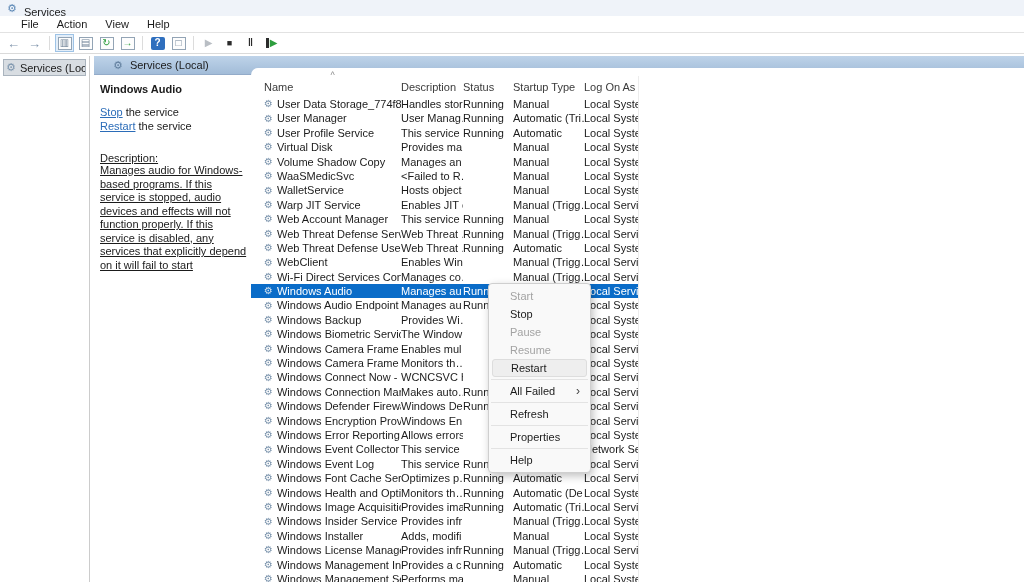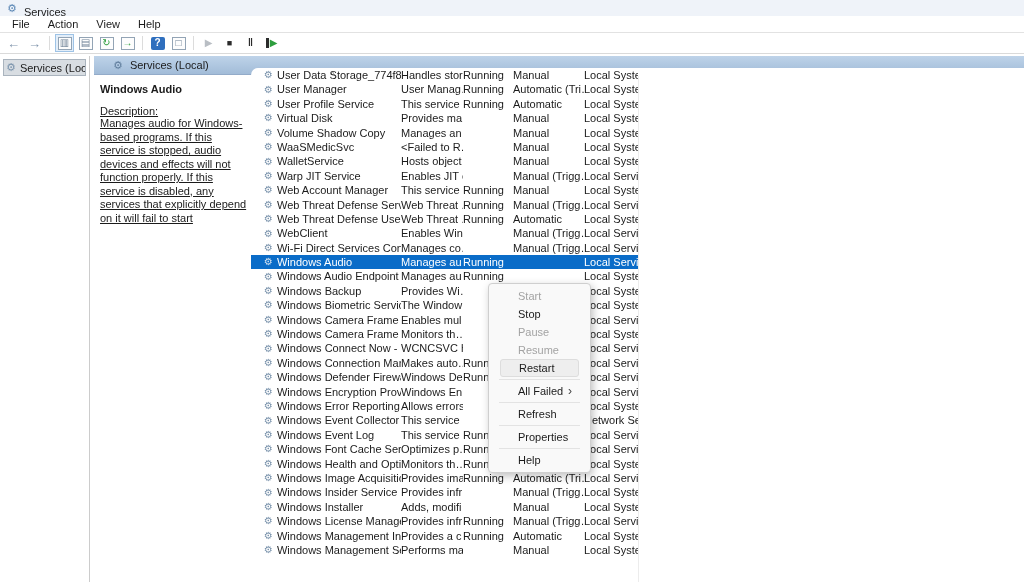--- a/index.html
+++ b/index.html
@@ -13,21 +13,21 @@
   .titlebar {
     height: 16px; background: #eff3f9; display: flex; align-items: center;
     padding-left: 7px; gap: 7px;
   }
   .app-icon { font-size: 11px; color: #5b87b5; line-height: 1; }
   .title-text { font-size: 11px; color: #222; margin-top: 7px; }
 
   
   .menubar {
     height: 17px; display: flex; align-items: center; background: #fff;
-    border-bottom: 1px solid #e2e2e2; padding-left: 3px;
+    border-bottom: 1px solid #e2e2e2; padding-left: 12px;
   }
   .menu-item-top { padding: 0 9px; height: 100%; display: flex; align-items: center; cursor: default; }
 
   
   .toolbar {
     height: 21px; display: flex; align-items: center; background: #fff;
     border-bottom: 1px solid #dadada; padding-left: 4px; gap: 2px;
   }
   .tbtn {
     width: 19px; height: 18px; display: flex; align-items: center; justify-content: center;
@@ -107,21 +107,21 @@
   .c-status { width: 50px; }
   .c-startup { width: 71px; }
   .c-logon { width: 54px; }
   .row.selected { background: #0a6cc8; color: #ffffff; }
   .row.selected .svc-icon { color: #cfe0f0; }
 
   
   .context-menu {
     position: absolute; left: 488px; top: 283px; width: 103px;
     background: #f9f9f9; border: 1px solid #cfcfcf; border-radius: 4px;
-    box-shadow: 2px 3px 9px rgba(0,0,0,0.25); padding: 3px 8px; z-index: 10;
+    box-shadow: 2px 3px 9px rgba(0,0,0,0.25); padding: 3px 0; z-index: 10;
   }
   .menu-item {
     height: 18px; display: flex; align-items: center; justify-content: space-between;
     padding: 0 10px 0 21px; color: #1b1b1b; cursor: default;
   }
   .menu-item .mi-arrow { color: #444; font-size: 12px; line-height: 1; }
   .menu-item.disabled { color: #a3a3a3; }
   .menu-item.hover {
     background: #eeeeee; border: 1px solid #dddddd; border-radius: 3px;
     margin: 0 3px; padding-left: 18px;
@@ -200,26 +200,37 @@
   <div class="right-pane">
     <div class="header-bar">
       <span class="svc-icon">⚙</span>
       <span>Services (Local)</span>
     </div>
 
     <div class="right-body">
 
       <div class="info-pane">
         <div class="svc-title">Windows Audio</div>
+        <div class="svc-links">
+          <span class="link">Stop</span><span> the service</span><br>
+          <span class="link">Restart</span><span> the service</span>
+        </div>
         <div class="desc-label">Description:</div>
         <div class="desc-text">Manages audio for Windows-based programs.  If this service is stopped, audio devices and effects will not function properly.  If this service is disabled, any services that explicitly depend on it will fail to start</div>
       </div>
 
       <div class="list-pane">
         <span class="sort-caret">^</span>
+        <div class="list-header">
+          <span class="hcell c-name">Name</span>
+          <span class="hcell c-desc">Description</span>
+          <span class="hcell c-status">Status</span>
+          <span class="hcell c-startup">Startup Type</span>
+          <span class="hcell c-logon">Log On As</span>
+        </div>
         <div class="col-line"></div>
         <div class="rows">
 
             <div class="row">
               <span class="cell c-name">
                 <span class="svc-icon">⚙</span>
                 <span>User Data Storage_774f8d9</span>
               </span>
               <span class="cell c-desc">Handles stor…</span>
               <span class="cell c-status">Running</span>

